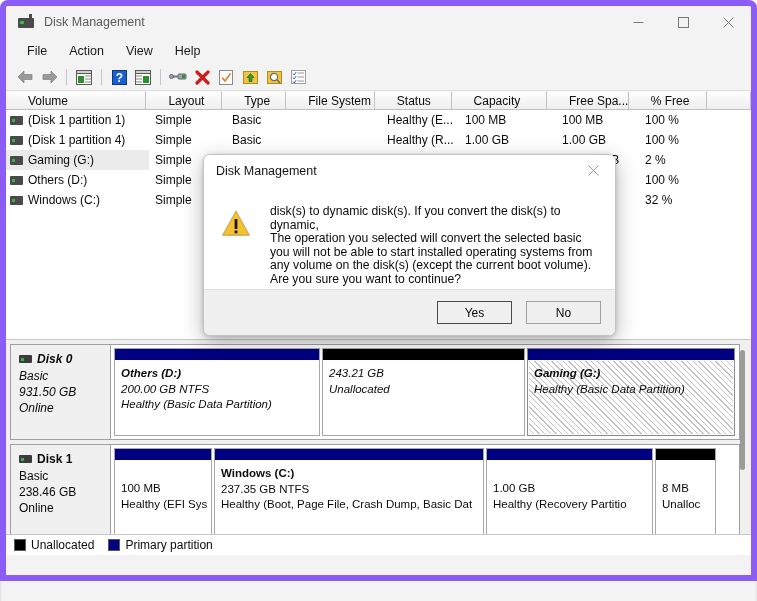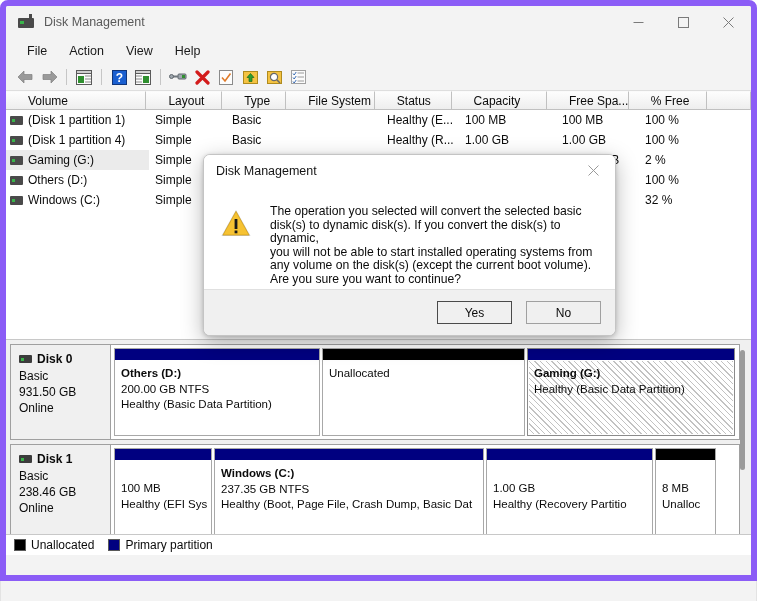--- a/index.html
+++ b/index.html
@@ -664,21 +664,21 @@
       <div class="vcell" style="width:90px"></div>
       <div class="vcell" style="width:78px"></div>
       <div class="vcell" style="width:97px"></div>
       <div class="vcell" style="width:83px"></div>
       <div class="vcell" style="width:80px">32 %</div>
     </div>
   </div>
 
   <div id="diskpane">
 
-    <div class="diskrow" style="top:4px;">
+    <div class="diskrow" style="top:4px;font-style:italic;">
       <div class="diskhead">
         <div class="dtitle">
           <span class="dicon"></span>
           <span>Disk 0</span>
         </div>
         <div>Basic</div>
         <div>931.50 GB</div>
         <div>Online</div>
       </div>
       <div class="diskbody" style="width:630px">
@@ -691,20 +691,21 @@
               <div>200.00 GB NTFS</div>
               <div>Healthy (Basic Data Partition)</div>
             </div>
           </div>
         </div>
 
         <div class="part" style="left:211px; width:203px;">
           <div class="partbar unalloc"></div>
           <div class="partinfo-wrap">
             <div class="partinfo">
+              <div>243.21 GB</div>
               <div>Unallocated</div>
             </div>
           </div>
         </div>
 
         <div class="part selected" style="left:416px; width:208px;">
           <div class="partbar primary"></div>
           <div class="partinfo-wrap">
             <div class="partinfo">
               <div class="pname">Gaming  (G:)</div>
@@ -799,22 +800,22 @@
       </div>
     </div>
     <div id="dlg-body">
       <svg id="warn-icon" viewBox="0 0 32 32">
         <path d="M16 3 L30.5 29 L1.5 29 Z" fill="#c9c9c9"></path>
         <path d="M16 4.5 L29 28 L3 28 Z" fill="#f6c232" stroke="#d4a017" stroke-width="0.8"></path>
         <rect x="14.6" y="12" width="2.8" height="10" fill="#1a1a1a"></rect>
         <rect x="14.6" y="23.5" width="2.8" height="2.8" fill="#1a1a1a"></rect>
       </svg>
       <div id="dlg-text">
+        <p>disk(s) to dynamic disk(s). If you convert the disk(s) to dynamic,</p>
         <p>The operation you selected will convert the selected basic</p>
-        <p>disk(s) to dynamic disk(s). If you convert the disk(s) to dynamic,</p>
         <p>you will not be able to start installed operating systems from</p>
         <p>any volume on the disk(s) (except the current boot volume).</p>
         <p>Are you sure you want to continue?</p>
       </div>
     </div>
     <div id="dlg-footer">
       <button class="dlgbtn default">Yes</button>
       <button class="dlgbtn">No</button>
     </div>
   </div>

